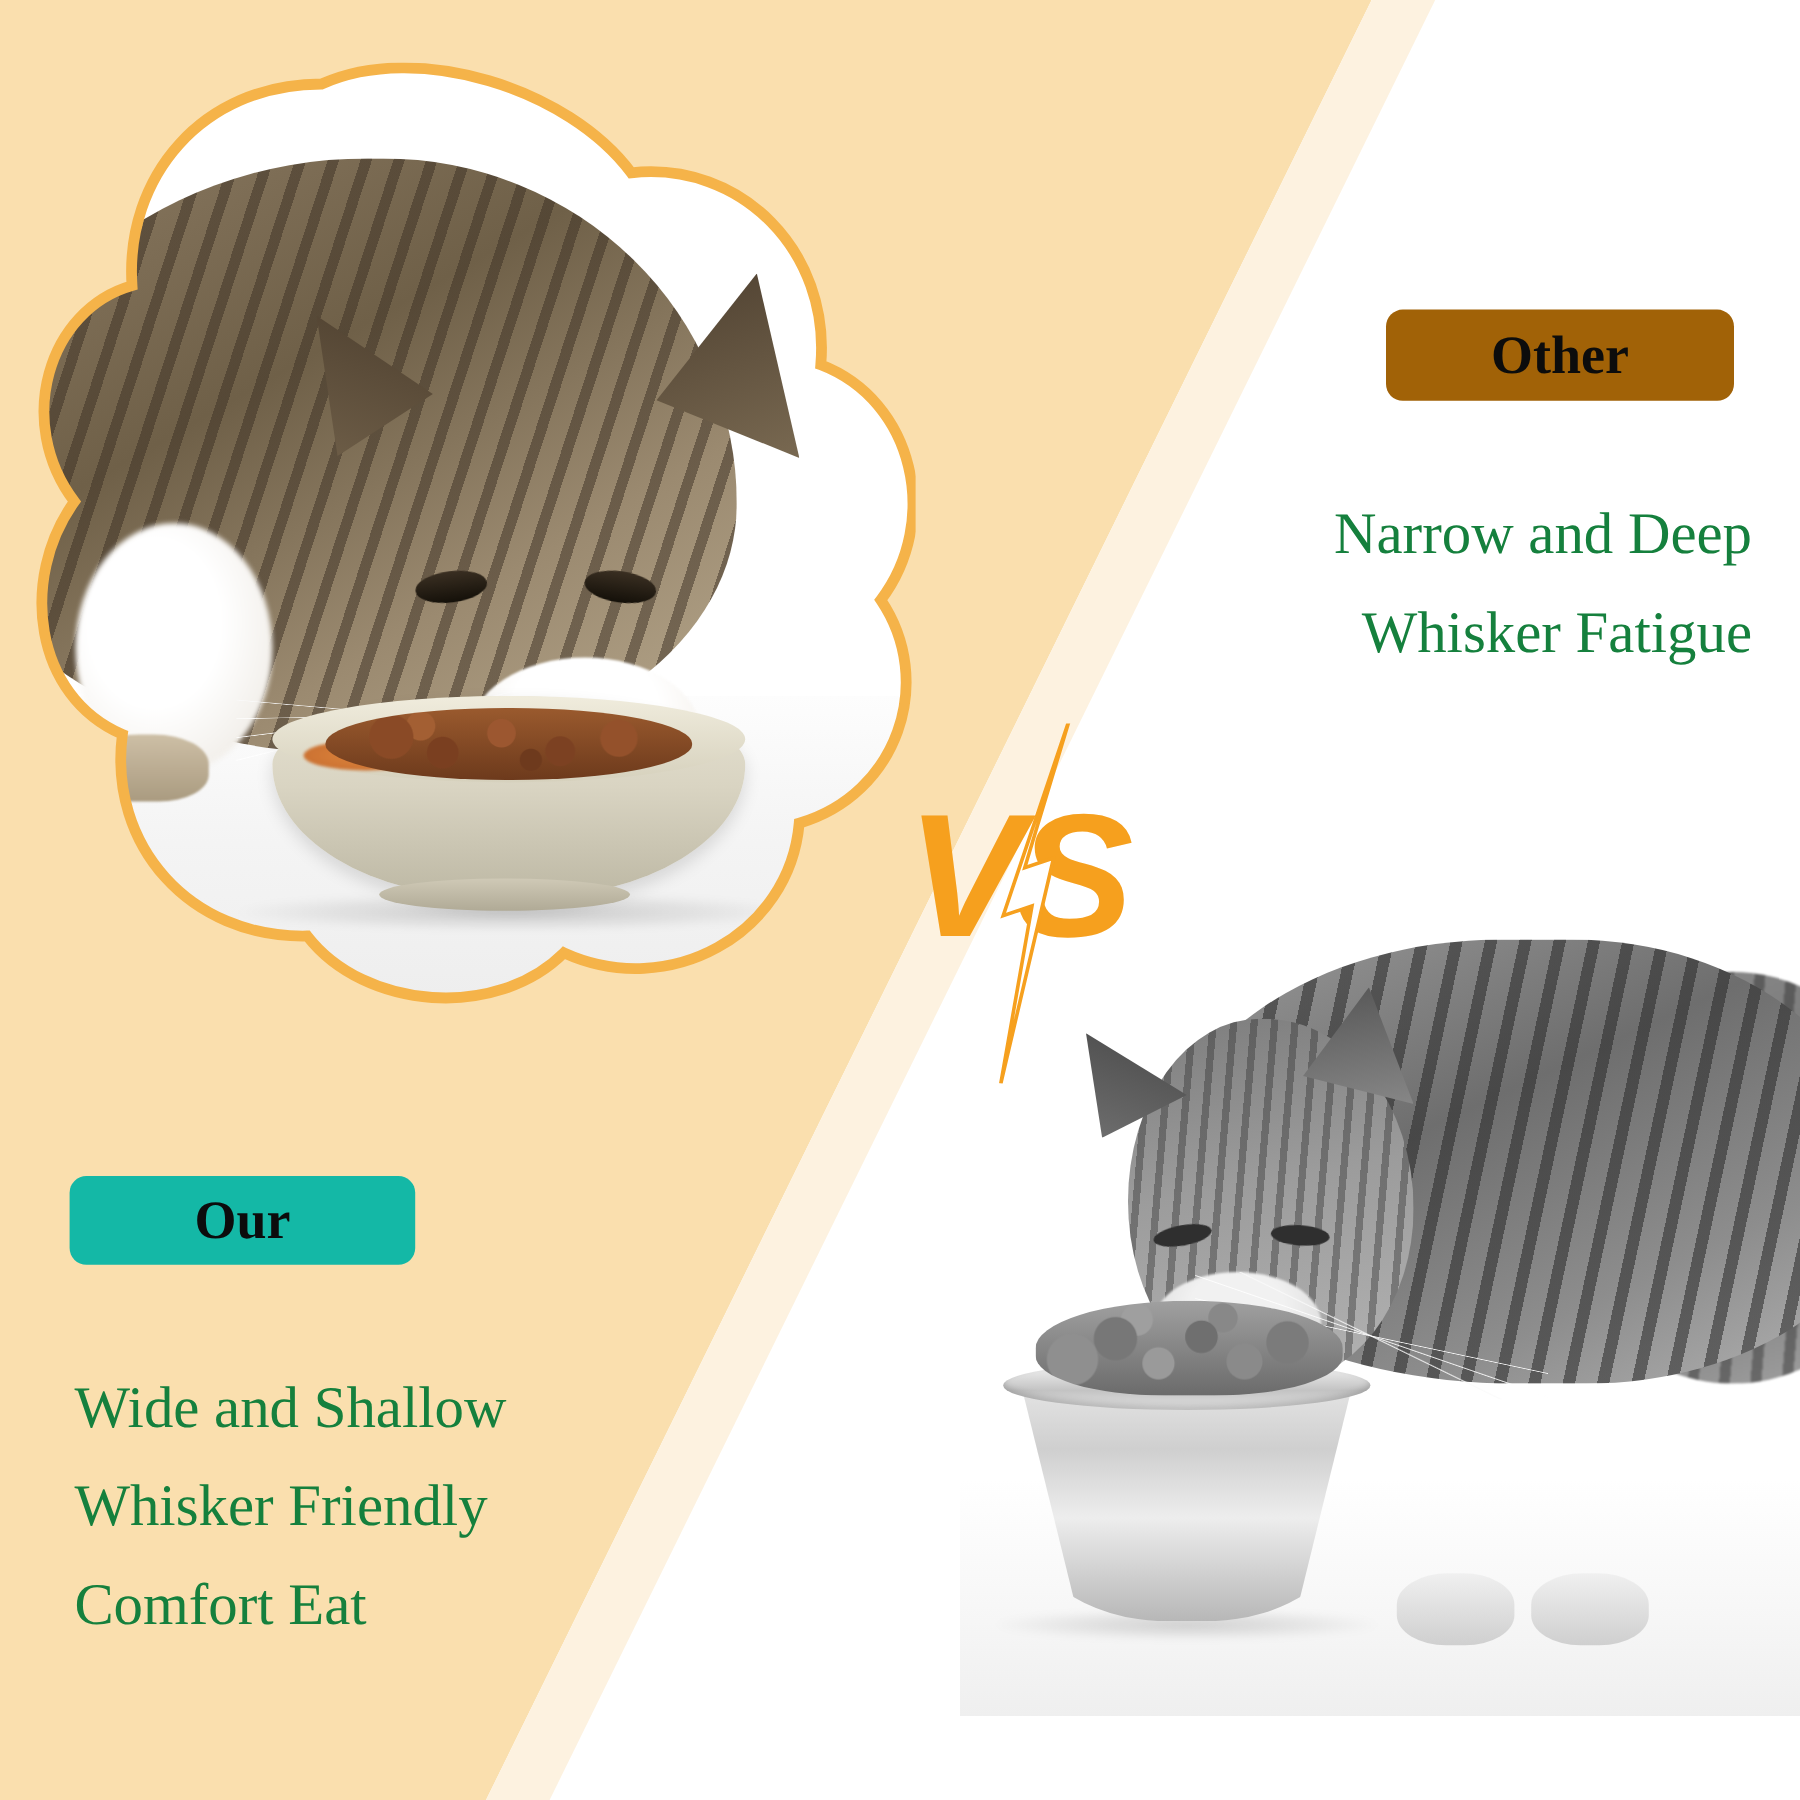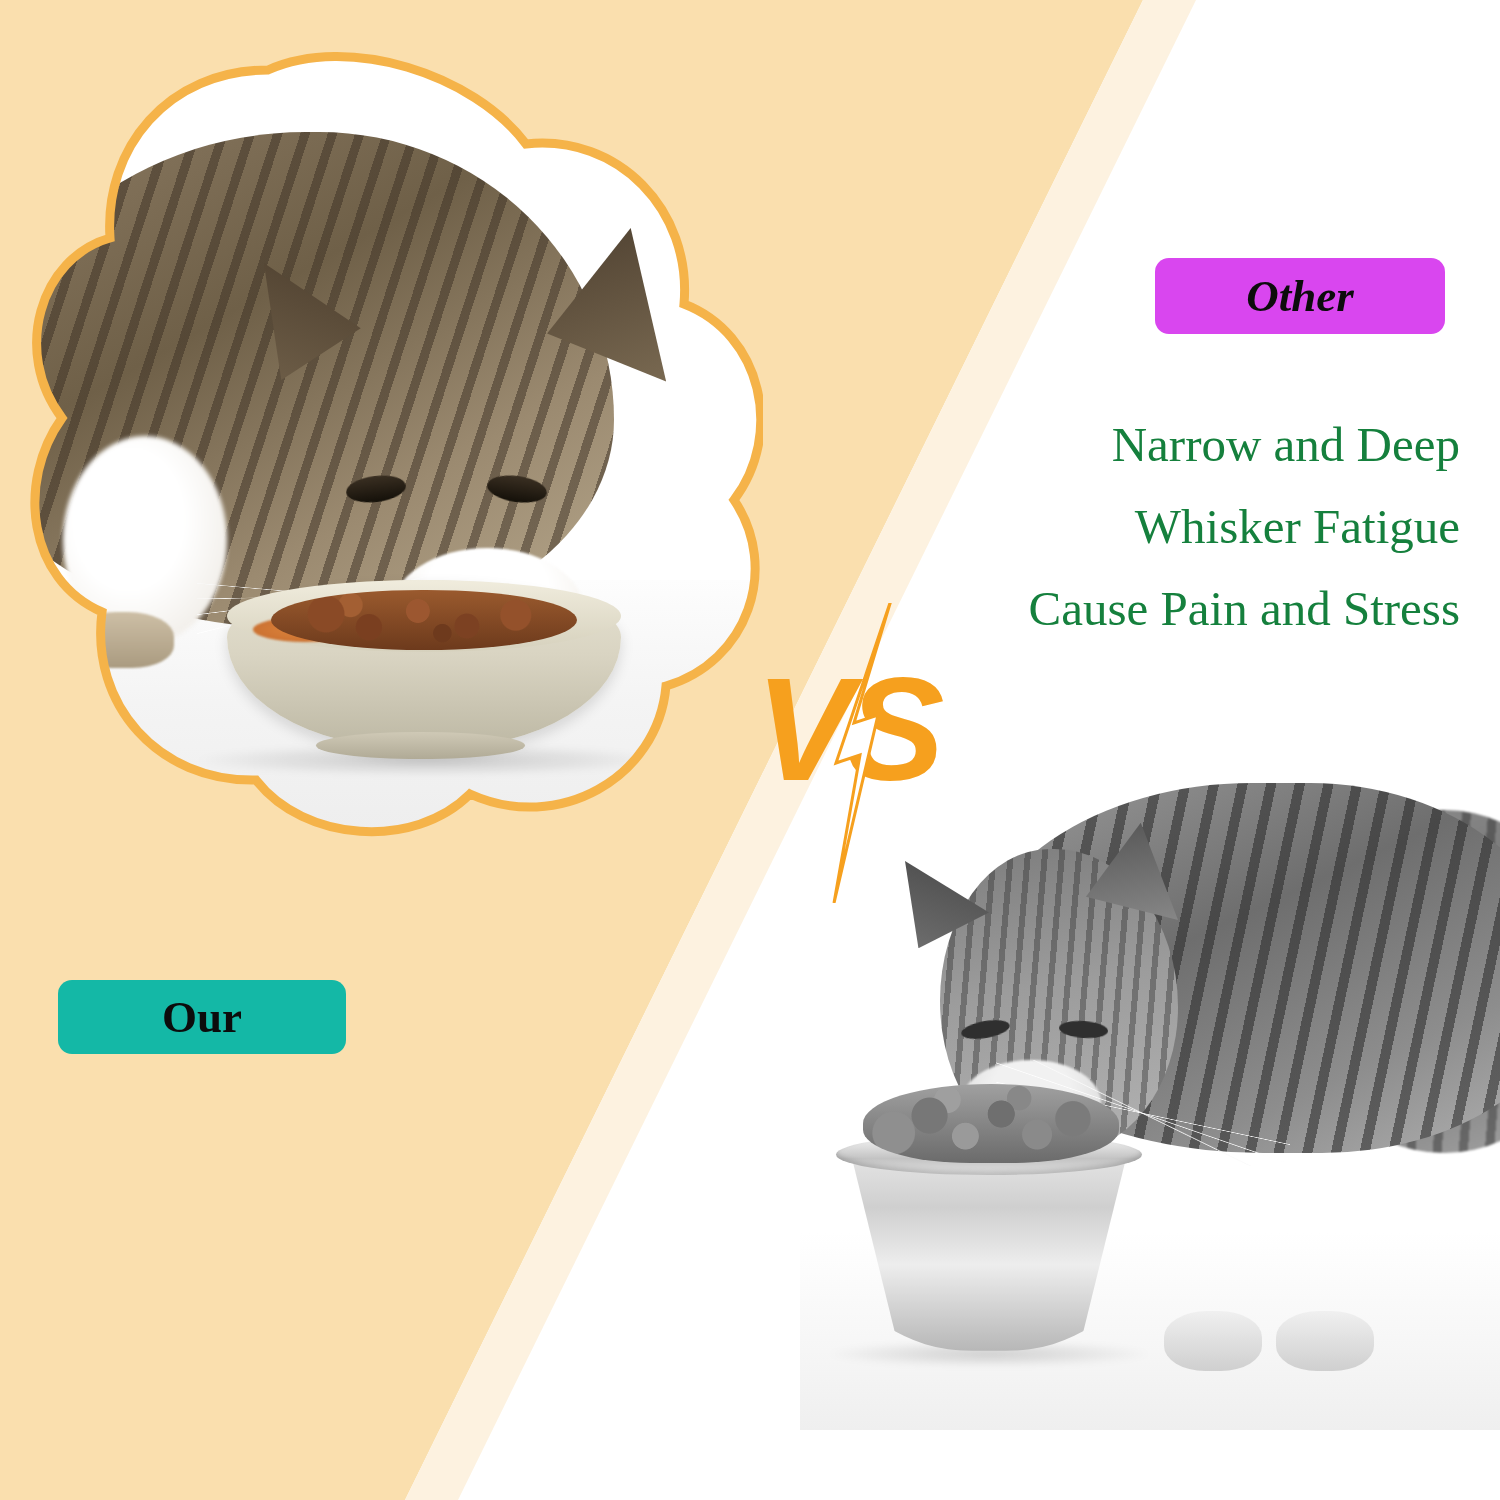--- a/index.html
+++ b/index.html
@@ -193,23 +193,22 @@
   .badge{
     position:absolute;
     display:flex;align-items:center;justify-content:center;
     font-family:"Liberation Serif", serif;
     font-weight:bold;
     color:#0c0c0c;
     border-radius:14px;
   }
   .badge-other{
     left:1155px;top:258px;width:290px;height:76px;
-    background:#d946ef;
+    background:#a16207;
     font-size:45px;
-    font-style:italic;
   }
   .badge-our{
     left:58px;top:980px;width:288px;height:74px;
     background:#14b8a6;
     font-size:45px;
   }
 
   
   .feat{
     position:absolute;
@@ -403,36 +402,40 @@
                C766 382 744 282 666 252
                C674 158 600 82 508 92
                C456 22 330 -18 250 18 Z" fill="none" stroke="#f5b349" stroke-width="9"></path>
     </svg>
   </div>
 
   <div class="badge badge-our">
     <span>Our</span>
   </div>
 
+  <div class="feat feat-left">
+    <div>Wide and Shallow</div>
+    <div>Whisker Friendly</div>
+    <div>Comfort Eat</div>
+  </div>
 
   <div class="vs-wrap">
     <div class="vs-text">VS</div>
     <svg class="vs-bolt" viewBox="0 0 210 300">
       <path d="M150 -6 L112 120 L136 112 L92 300 L118 152 L94 160 Z" fill="#ffffff" stroke="#f6a01e" stroke-width="3"></path>
     </svg>
   </div>
 
   <div class="badge badge-other">
     <span>Other</span>
   </div>
 
   <div class="feat feat-right">
     <div>Narrow and Deep</div>
     <div>Whisker Fatigue</div>
-    <div>Cause Pain and Stress</div>
   </div>
 
   <div class="photo2">
     <div class="p2-floor"></div>
     <div class="p2-rear"></div>
     <div class="p2-body"></div>
     <div class="p2-paw1"></div>
     <div class="p2-paw2"></div>
     <div class="p2-head"></div>
     <div class="p2-ear-l"></div>

